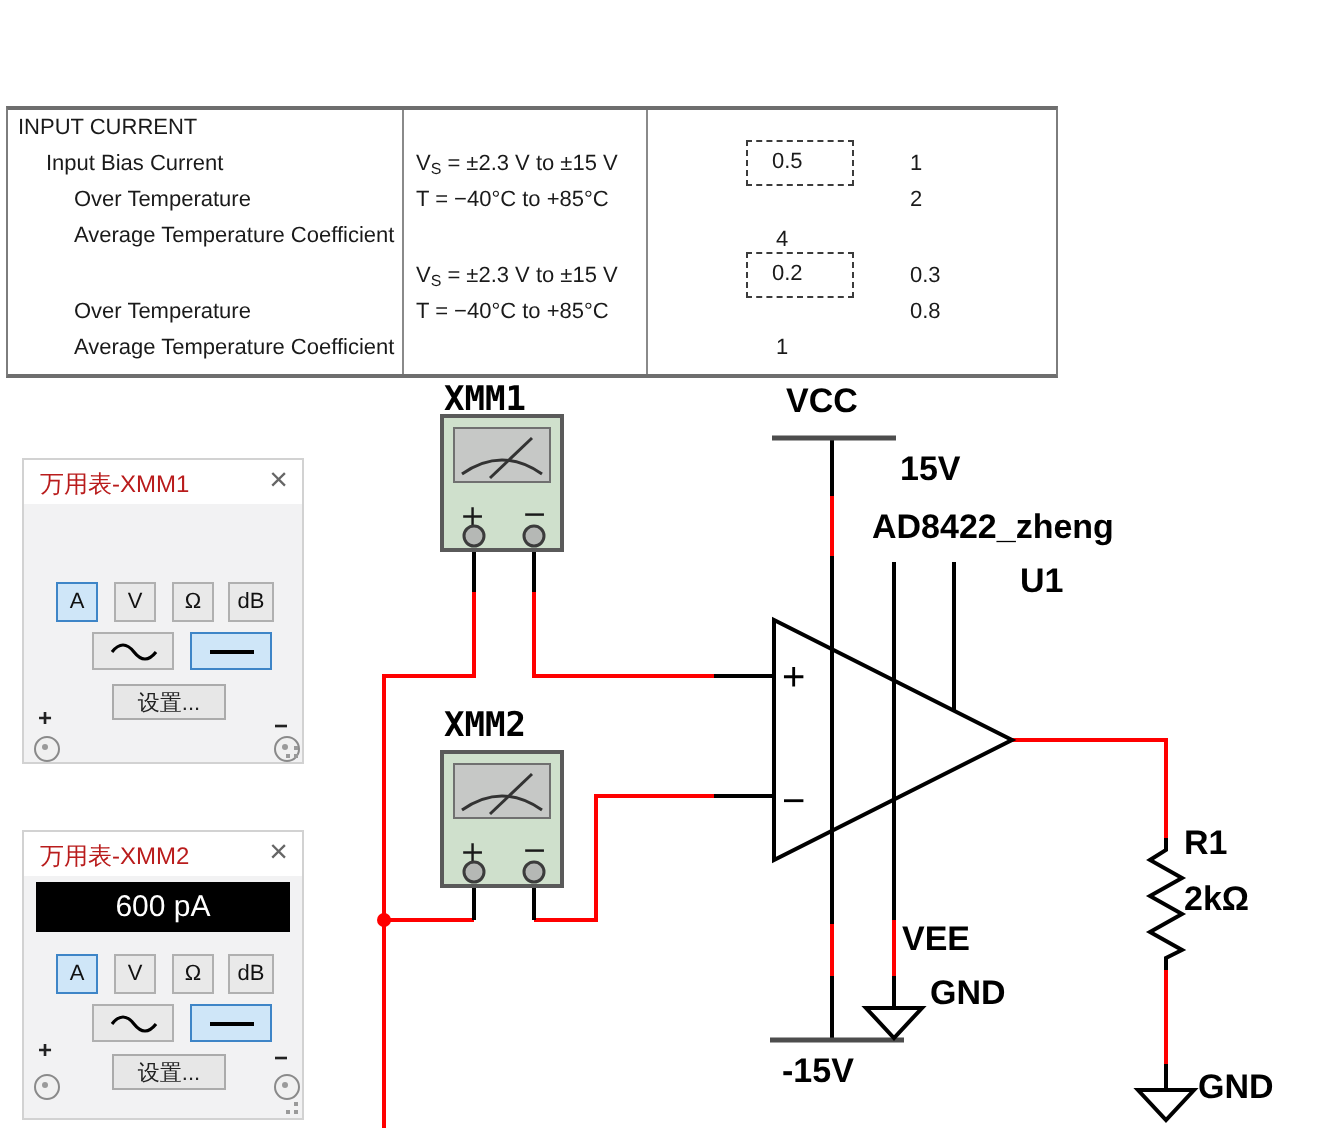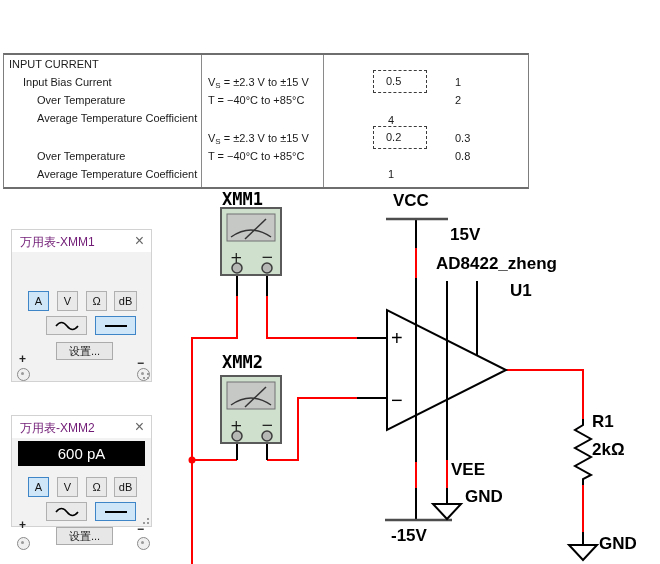--- a/index.html
+++ b/index.html
@@ -20,23 +20,23 @@
   .subs{font-size:8px;vertical-align:-2px;}
   .postt{margin-left:3px;}
   .val2{position:absolute;left:451px;top:0;}
   .val1{position:absolute;font-size:11px;line-height:17px;}
   .dash-box{position:absolute;width:54px;height:23px;border:1px dashed #3c3c3c;
     box-sizing:border-box;font-size:11px;line-height:21px;padding-left:12px;}
 
   
   .mm-panel{position:absolute;left:11px;width:141px;background:#f2f2f3;
     border:1px solid #d2d2d2;box-sizing:border-box;}
-  .mm1{top:181px;height:153px;} .mm2{top:367px;height:112px;}
+  .mm1{top:181px;height:153px;} .mm2{top:367px;height:145px;}
   .mm-titlebar{position:absolute;left:0;top:0;right:0;height:22px;background:#ffffff;}
-  .mm-title{position:absolute;left:8px;top:4px;font-size:12px;color:#701a75;text-align:center;}
+  .mm-title{position:absolute;left:8px;top:4px;font-size:12px;color:#b91c1c;text-align:center;}
   .mm-close{position:absolute;right:7px;top:1px;font-size:16px;color:#666;line-height:20px;}
   .mm-display{position:absolute;left:6px;top:25px;right:6px;height:25px;background:#000;
     color:#fff;font-size:15px;text-align:center;line-height:25px;}
   .mm-row{position:absolute;left:0;right:0;height:21px;}
   .mm1 .r-units{top:61px;} .mm2 .r-units{top:61px;}
   .mm1 .r-waves{top:86px;} .mm2 .r-waves{top:86px;}
   .mmb{position:absolute;top:0;width:21px;height:20px;font-size:11px;padding:0;
     background:#e9e9e9;border:1px solid #b0b0b0;font-family:inherit;color:#111;}
   .b-a{left:16px;} .b-v{left:45px;} .b-o{left:74px;} .b-db{left:102px;width:23px;}
   .mmw{position:absolute;top:0;width:41px;height:19px;padding:0;background:#e9e9e9;

